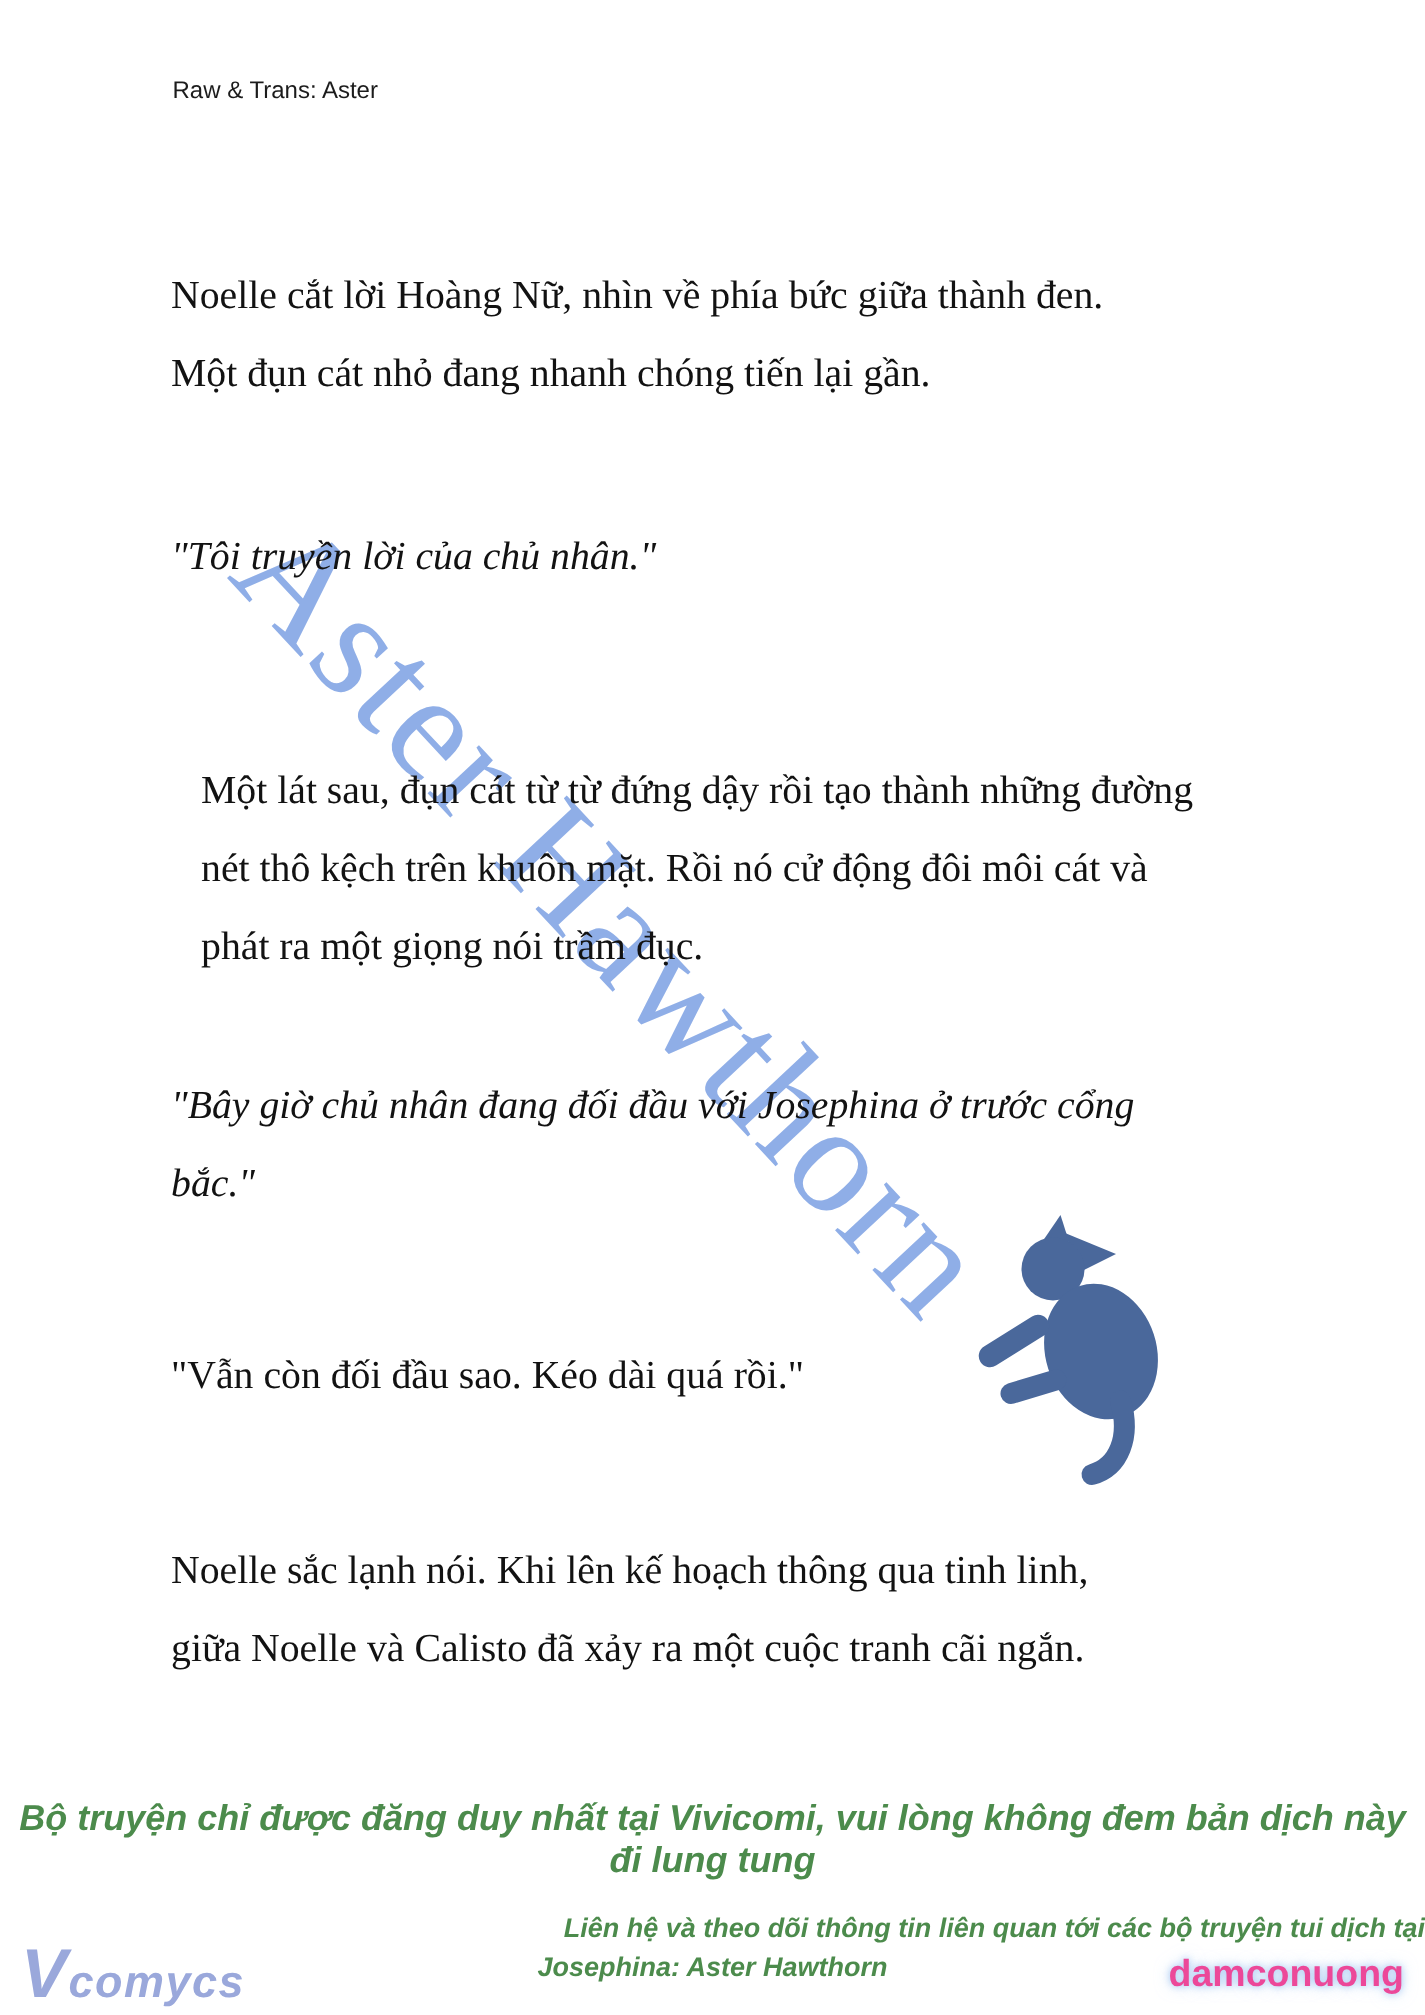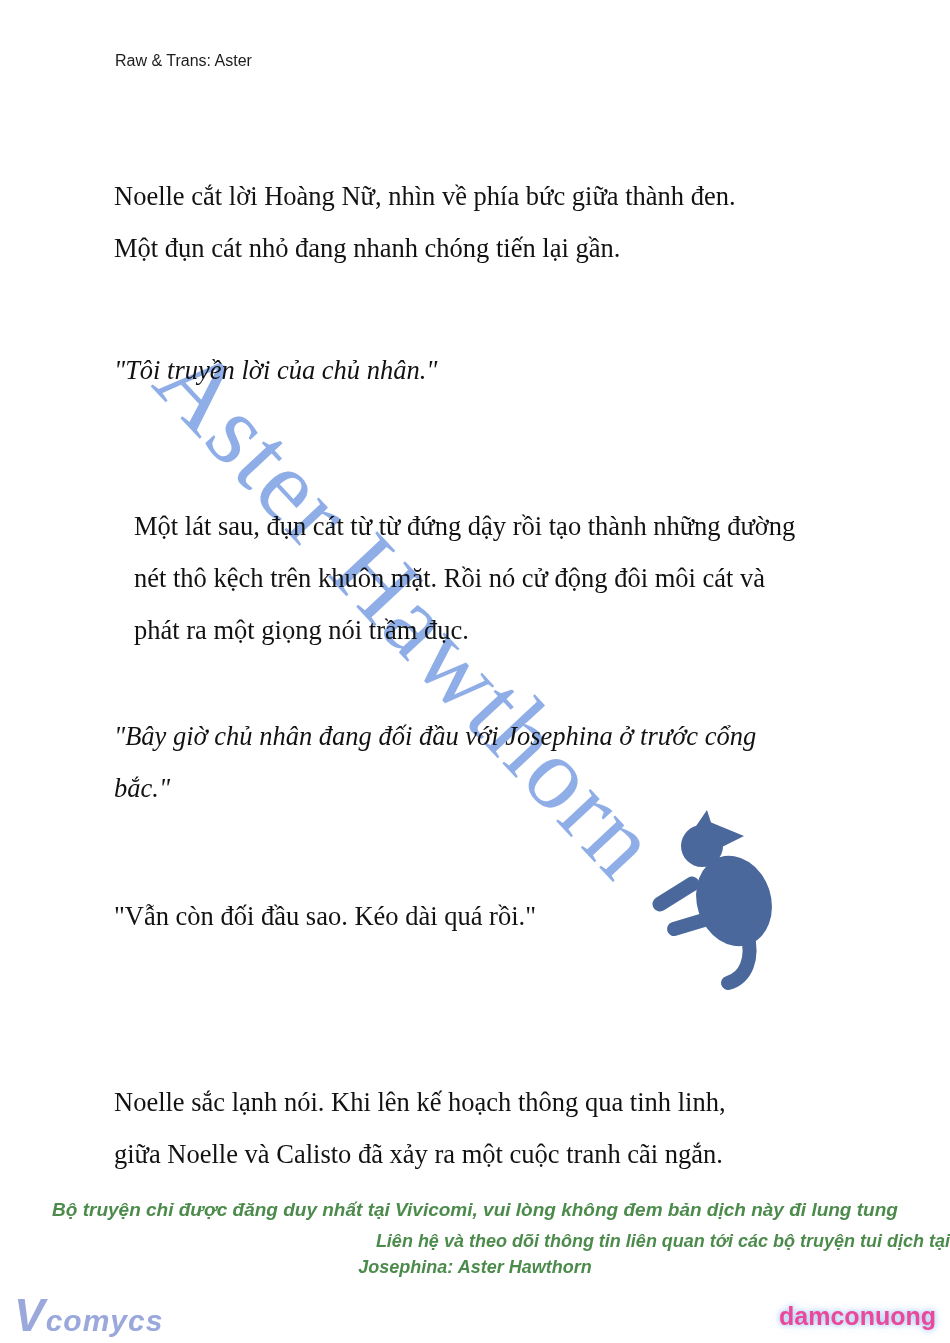--- a/index.html
+++ b/index.html
@@ -28,33 +28,33 @@
     position: absolute; left: 114px;
     font-size: 26.5px; line-height: 52px;
     color: #121212; white-space: pre; z-index: 2;
   }
   .italic { font-style: italic; }
   .p1 { top: 170px; }
   .q1 { top: 344px; }
   .p2 { top: 500px; margin-left: 20px; }
   .q2 { top: 710px; }
   .q3 { top: 890px; }
-  .p3 { top: 1076px; }
+  .p3 { top: 1020px; }
   .cat {
     position: absolute; left: 650px; top: 808px;
     width: 132px; height: 184px; z-index: 1;
   }
   .footer {
     position: absolute; top: 1199px; left: 0; width: 100%;
     text-align: center;
     font-family: "Liberation Sans", sans-serif;
     font-style: italic; font-weight: bold;
     color: #4c8b4c; z-index: 2;
   }
-  .f1 { font-size: 19px; margin-bottom: 10px; }
+  .f1 { font-size: 24px; margin-bottom: 20px; }
   .f2 { font-size: 18px; margin-bottom: 5px; text-align: right; }
   .f3 { font-size: 18px; }
   .logo {
     position: absolute; left: 14px; top: 1288px;
     font-family: "Liberation Sans", sans-serif;
     font-weight: bold; font-style: italic;
     font-size: 30px; color: #9aa8db; letter-spacing: 1px;
     z-index: 2;
   }
   .logo::first-letter { font-size: 46px; }

